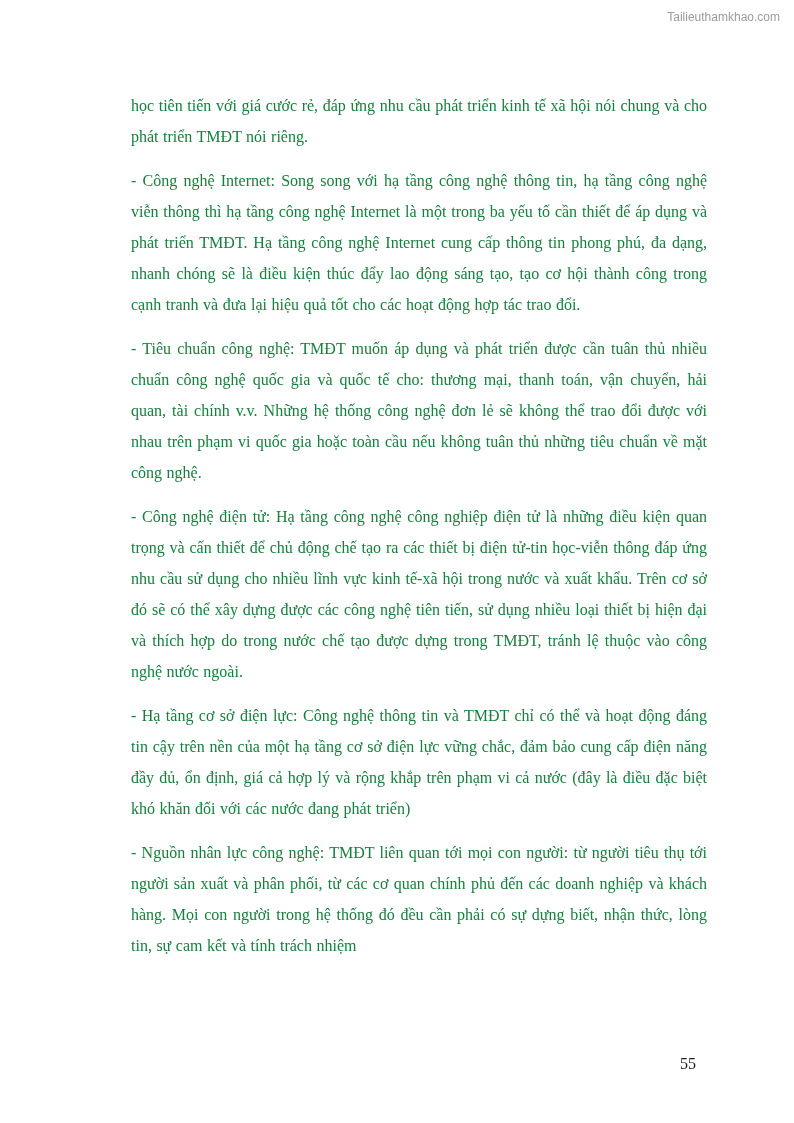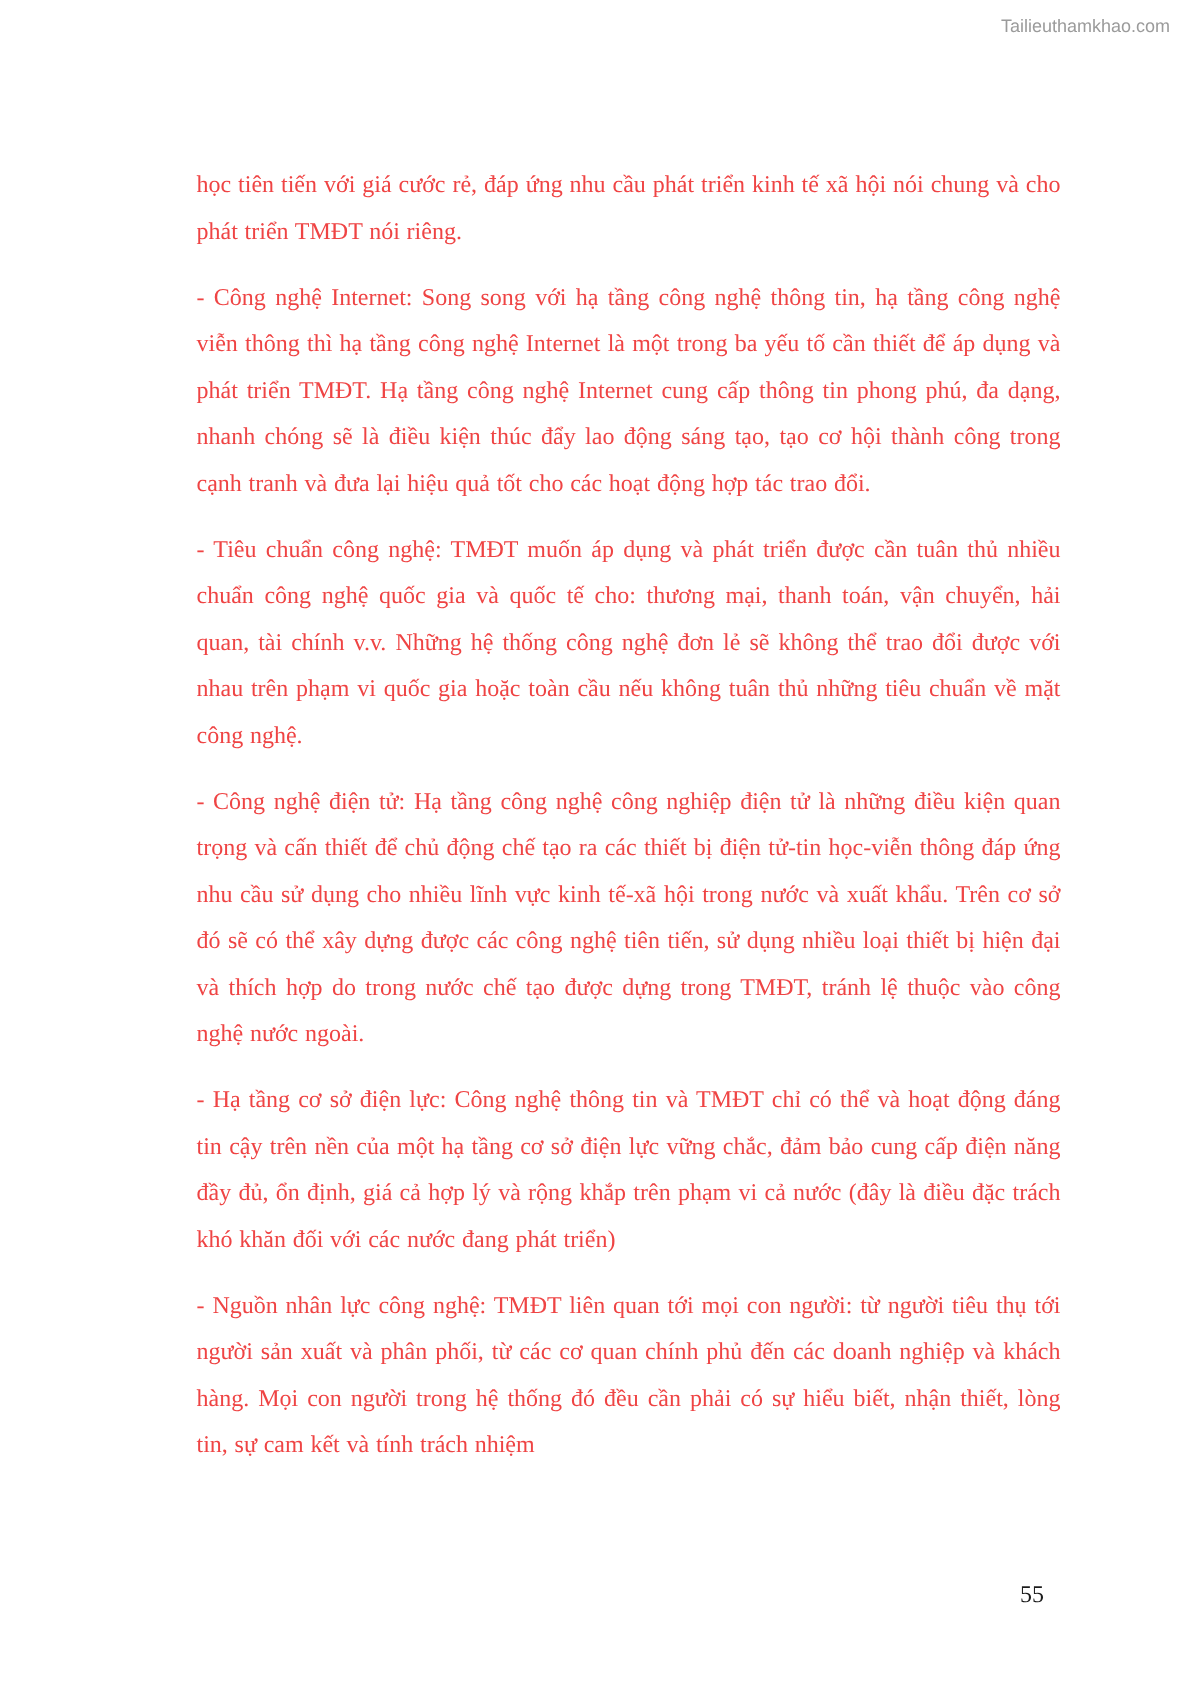--- a/index.html
+++ b/index.html
@@ -19,23 +19,23 @@
     position: absolute;
     top: 10px;
     right: 14px;
     font-family: "Liberation Sans", "DejaVu Sans", sans-serif;
     font-size: 12px;
     color: #9b9b9b;
   }
   .content {
     position: absolute;
     left: 131px;
-    top: 108px;
+    top: 90px;
     width: 576px;
-    color: #ef4444;
+    color: #15803d;
   }
   .content p {
     font-size: 16px;
     line-height: 31px;
     text-align: justify;
     margin-bottom: 13px;
     word-spacing: 0.5px;
   }
   .page-number {
     position: absolute;
@@ -54,20 +54,20 @@
 
   <div class="content">
     <p>học tiên tiến với giá cước rẻ, đáp ứng nhu cầu phát triển kinh tế xã hội nói chung và cho phát triển TMĐT nói riêng.</p>
 
     <p>- Công nghệ Internet: Song song với hạ tầng công nghệ thông tin, hạ tầng công nghệ viễn thông thì hạ tầng công nghệ Internet là một trong ba yếu tố cần thiết để áp dụng và phát triển TMĐT. Hạ tầng công nghệ Internet cung cấp thông tin phong phú, đa dạng, nhanh chóng sẽ là điều kiện thúc đẩy lao động sáng tạo, tạo cơ hội thành công trong cạnh tranh và đưa lại hiệu quả tốt cho các hoạt động hợp tác trao đổi.</p>
 
     <p>- Tiêu chuẩn công nghệ: TMĐT muốn áp dụng và phát triển được cần tuân thủ nhiều chuẩn công nghệ quốc gia và quốc tế cho: thương mại, thanh toán, vận chuyển, hải quan, tài chính v.v. Những hệ thống công nghệ đơn lẻ sẽ không thể trao đổi được với nhau trên phạm vi quốc gia hoặc toàn cầu nếu không tuân thủ những tiêu chuẩn về mặt công nghệ.</p>
 
     <p>- Công nghệ điện tử: Hạ tầng công nghệ công nghiệp điện tử là những điều kiện quan trọng và cấn thiết để chủ động chế tạo ra các thiết bị điện tử-tin học-viễn thông đáp ứng nhu cầu sử dụng cho nhiều lĩnh vực kinh tế-xã hội trong nước và xuất khẩu. Trên cơ sở đó sẽ có thể xây dựng được các công nghệ tiên tiến, sử dụng nhiều loại thiết bị hiện đại và thích hợp do trong nước chế tạo được dựng trong TMĐT, tránh lệ thuộc vào công nghệ nước ngoài.</p>
 
-    <p>- Hạ tầng cơ sở điện lực: Công nghệ thông tin và TMĐT chỉ có thể và hoạt động đáng tin cậy trên nền của một hạ tầng cơ sở điện lực vững chắc, đảm bảo cung cấp điện năng đầy đủ, ổn định, giá cả hợp lý và rộng khắp trên phạm vi cả nước (đây là điều đặc trách khó khăn đối với các nước đang phát triển)</p>
+    <p>- Hạ tầng cơ sở điện lực: Công nghệ thông tin và TMĐT chỉ có thể và hoạt động đáng tin cậy trên nền của một hạ tầng cơ sở điện lực vững chắc, đảm bảo cung cấp điện năng đầy đủ, ổn định, giá cả hợp lý và rộng khắp trên phạm vi cả nước (đây là điều đặc biệt khó khăn đối với các nước đang phát triển)</p>
 
-    <p>- Nguồn nhân lực công nghệ: TMĐT liên quan tới mọi con người: từ người tiêu thụ tới người sản xuất và phân phối, từ các cơ quan chính phủ đến các doanh nghiệp và khách hàng. Mọi con người trong hệ thống đó đều cần phải có sự hiểu biết, nhận thiết, lòng tin, sự cam kết và tính trách nhiệm</p>
+    <p>- Nguồn nhân lực công nghệ: TMĐT liên quan tới mọi con người: từ người tiêu thụ tới người sản xuất và phân phối, từ các cơ quan chính phủ đến các doanh nghiệp và khách hàng. Mọi con người trong hệ thống đó đều cần phải có sự dựng biết, nhận thức, lòng tin, sự cam kết và tính trách nhiệm</p>
   </div>
 
   <div class="page-number">55</div>
 
 </div>
 
 </body></html>

